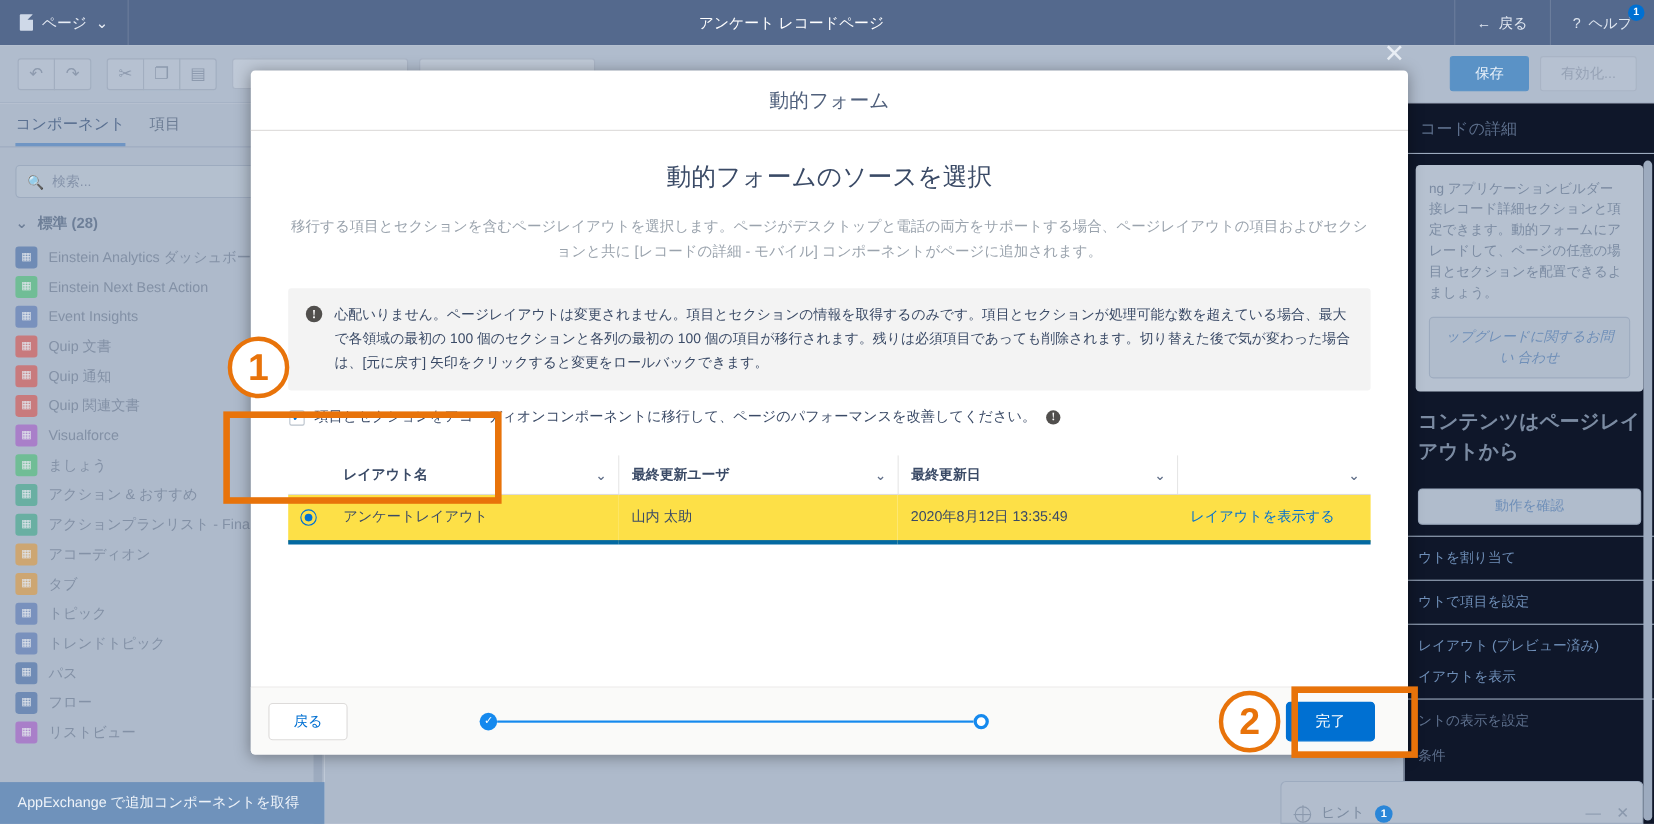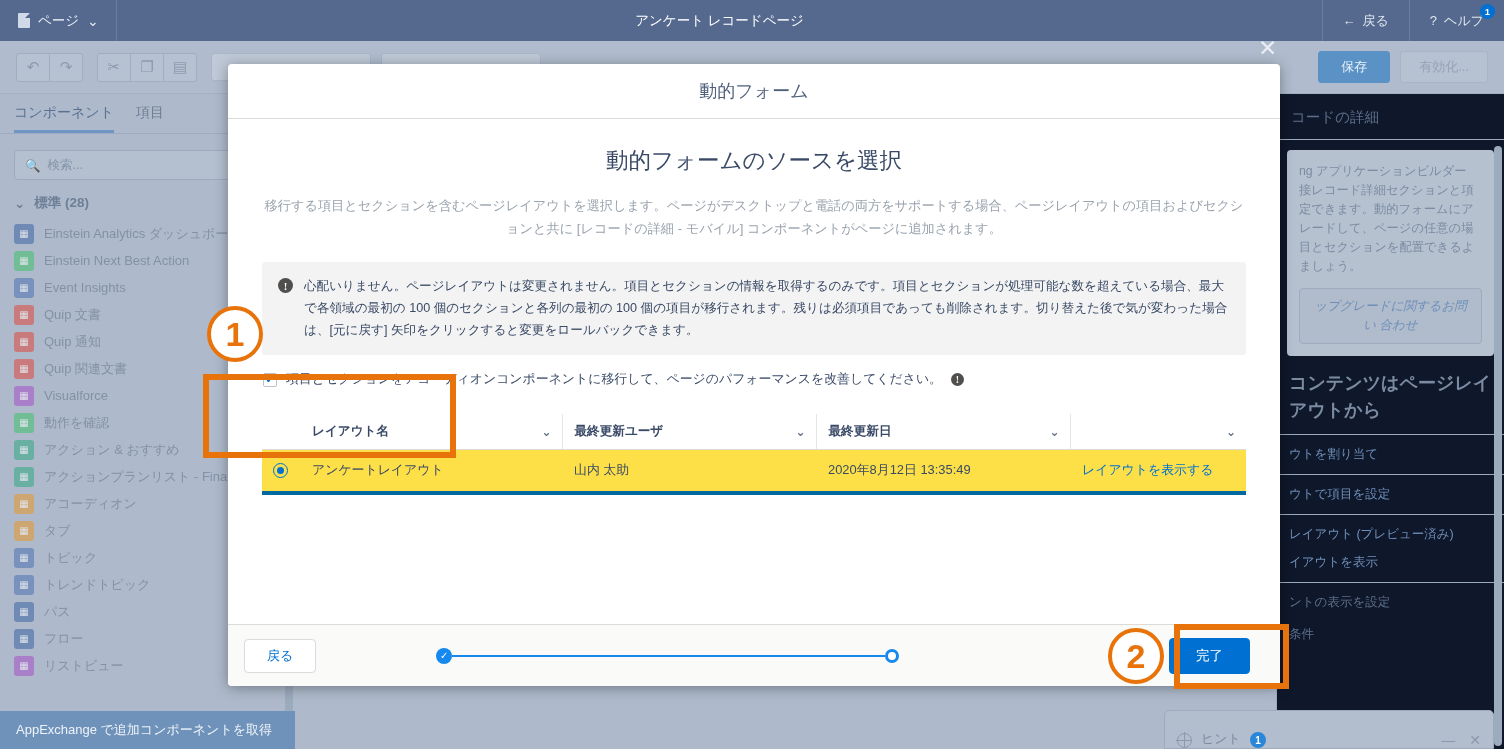--- a/index.html
+++ b/index.html
@@ -393,21 +393,21 @@
         <div class="lp-item">
           <span class="lp-ico" style="background: rgb(217, 83, 79);">▦</span>
           <span>Quip 関連文書</span>
         </div>
         <div class="lp-item">
           <span class="lp-ico" style="background: rgb(166, 92, 201);">▦</span>
           <span>Visualforce</span>
         </div>
         <div class="lp-item">
           <span class="lp-ico" style="background: rgb(75, 192, 118);">▦</span>
-          <span>動作を確認</span>
+          <span>ましょう</span>
         </div>
         <div class="lp-item">
           <span class="lp-ico" style="background: rgb(63, 169, 138);">▦</span>
           <span>アクション &amp; おすすめ</span>
         </div>
         <div class="lp-item">
           <span class="lp-ico" style="background: rgb(63, 169, 138);">▦</span>
           <span>アクションプランリスト - Fina</span>
         </div>
         <div class="lp-item">
@@ -443,20 +443,21 @@
     <div class="lp-appexchange">AppExchange で追加コンポーネントを取得</div>
   </div>
 
   <div class="rightpanel">
     <div class="rp-title">コードの詳細</div>
     <div class="rp-card">
       <p>ng アプリケーションビルダー 接レコード詳細セクションと項 定できます。動的フォームにア レードして、ページの任意の場 目とセクションを配置できるよ ましょう。</p>
       <div class="rp-btn">ップグレードに関するお問い 合わせ</div>
     </div>
     <div class="rp-note">コンテンツはページレイアウトから</div>
+    <div class="rp-actbtn">動作を確認</div>
     <div class="rp-act">ウトを割り当て</div>
     <div class="rp-act">ウトで項目を設定</div>
     <div class="rp-act">レイアウト (プレビュー済み)</div>
     <div class="rp-act" style="border-top:none;padding-top:0">イアウトを表示</div>
     <div class="rp-act plain">ントの表示を設定</div>
     <div class="rp-act plain" style="border-top:none;padding-top:4px">条件</div>
     <div class="rp-scrollbar"></div>
   </div>
 
   <div class="hintbar">

